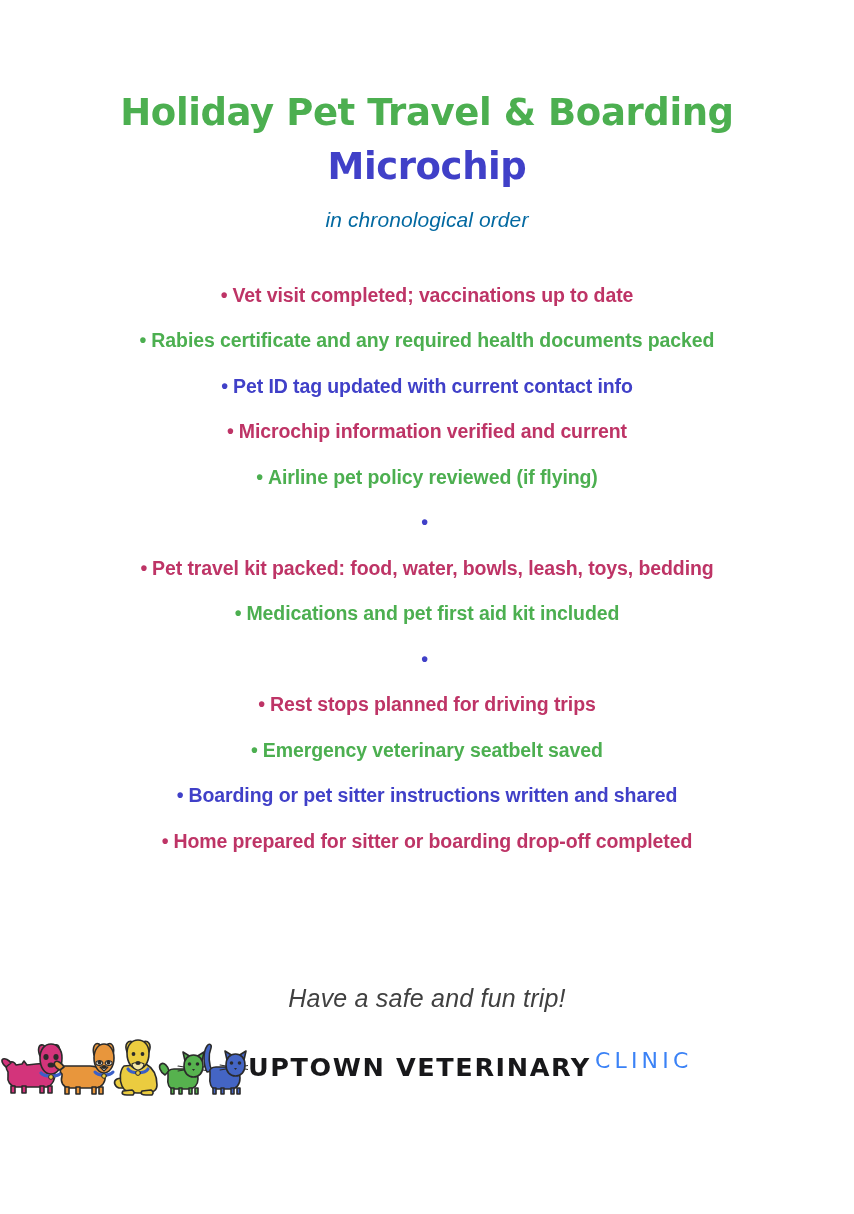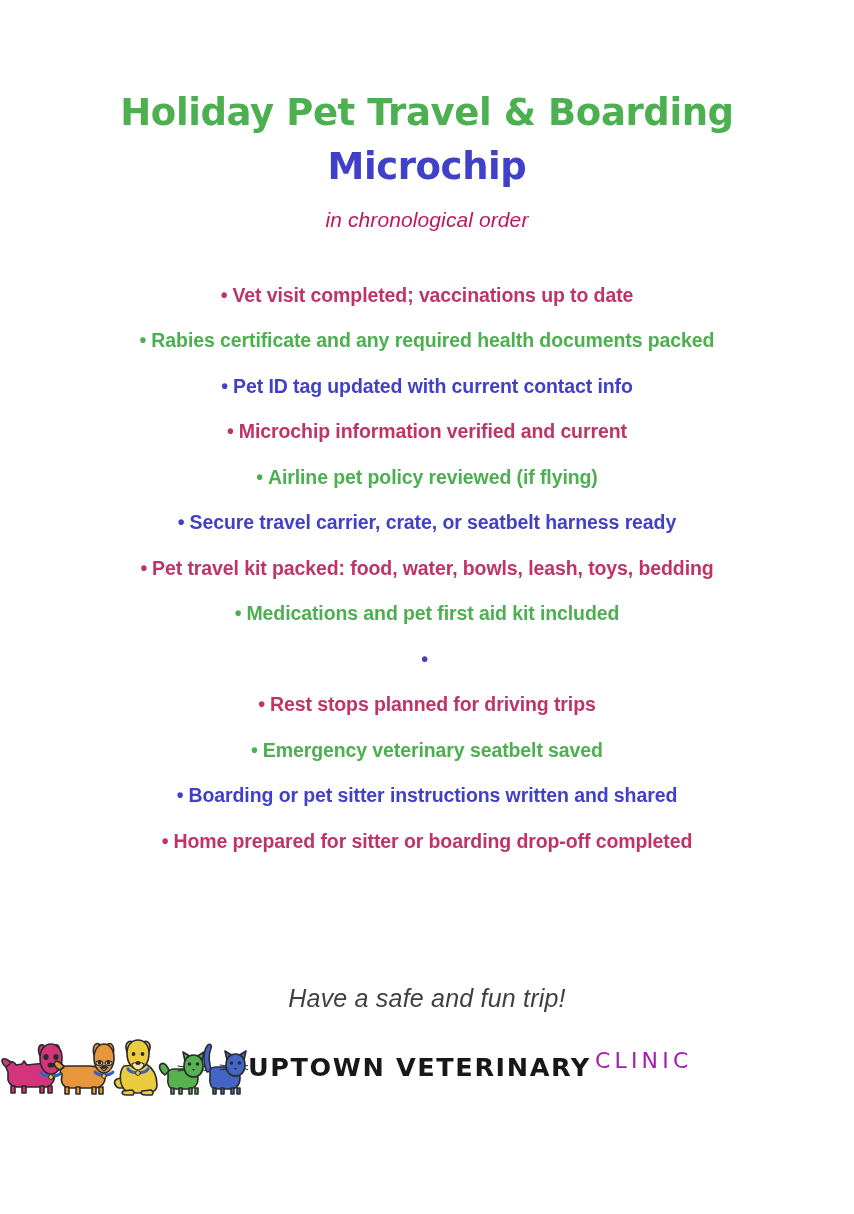--- a/index.html
+++ b/index.html
@@ -40,21 +40,21 @@
   }
   .title-line-1 { color: #4CAF50; }
   .title-line-2 { color: #4040C8; }
 
   .subtitle {
     font-family: "Liberation Sans", sans-serif;
     font-style: italic;
     font-weight: 400;
     font-size: 21px;
     line-height: 28px;
-    color: #be185d;
+    color: #0369a1;
     margin: 12px 0 0 0;
     letter-spacing: 0.1px;
   }
 
   
   .checklist {
     list-style: none;
     margin: 38px 0 0 0;
     padding: 0;
     text-align: center;
@@ -113,21 +113,21 @@
     letter-spacing: 1.6px;
     color: #18181a;
     margin: 0;
   }
   .logo-sub {
     font-family: "DejaVu Sans", sans-serif;
     font-weight: 400;
     font-size: 22px;
     line-height: 28px;
     letter-spacing: 4.2px;
-    color: #a21caf;
+    color: #3b82f6;
     margin: 4px 0 16px 0;
     padding-left: 4px;
   }
 </style>
 </head>
 <body>
 
 <div class="page">
 
   <div class="header">
@@ -152,21 +152,20 @@
       <li class="checklist-item c-crimson">
         <span class="bullet">•</span>
         <span>Microchip information verified and current</span>
       </li>
       <li class="checklist-item c-green">
         <span class="bullet">•</span>
         <span>Airline pet policy reviewed (if flying)</span>
       </li>
       <li class="checklist-item c-blue">
         <span class="bullet">•</span>
-        <span>Secure travel carrier, crate, or seatbelt harness ready</span>
       </li>
       <li class="checklist-item c-crimson">
         <span class="bullet">•</span>
         <span>Pet travel kit packed: food, water, bowls, leash, toys, bedding</span>
       </li>
       <li class="checklist-item c-green">
         <span class="bullet">•</span>
         <span>Medications and pet first aid kit included</span>
       </li>
       <li class="checklist-item c-blue">

